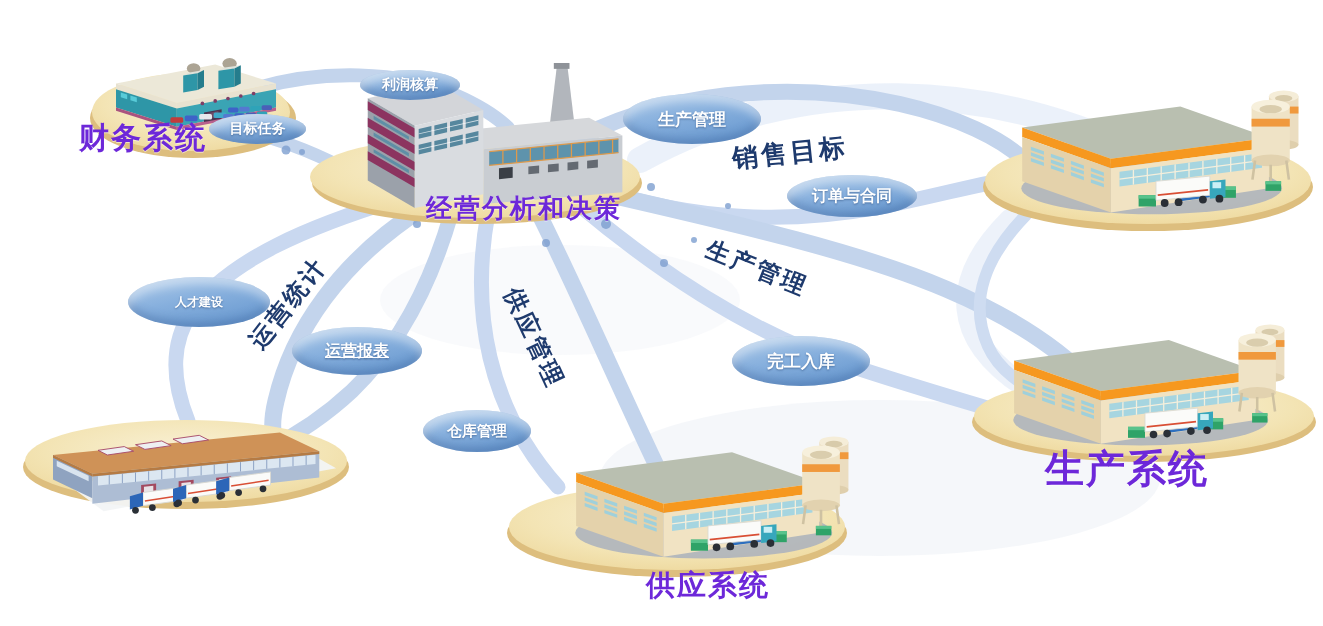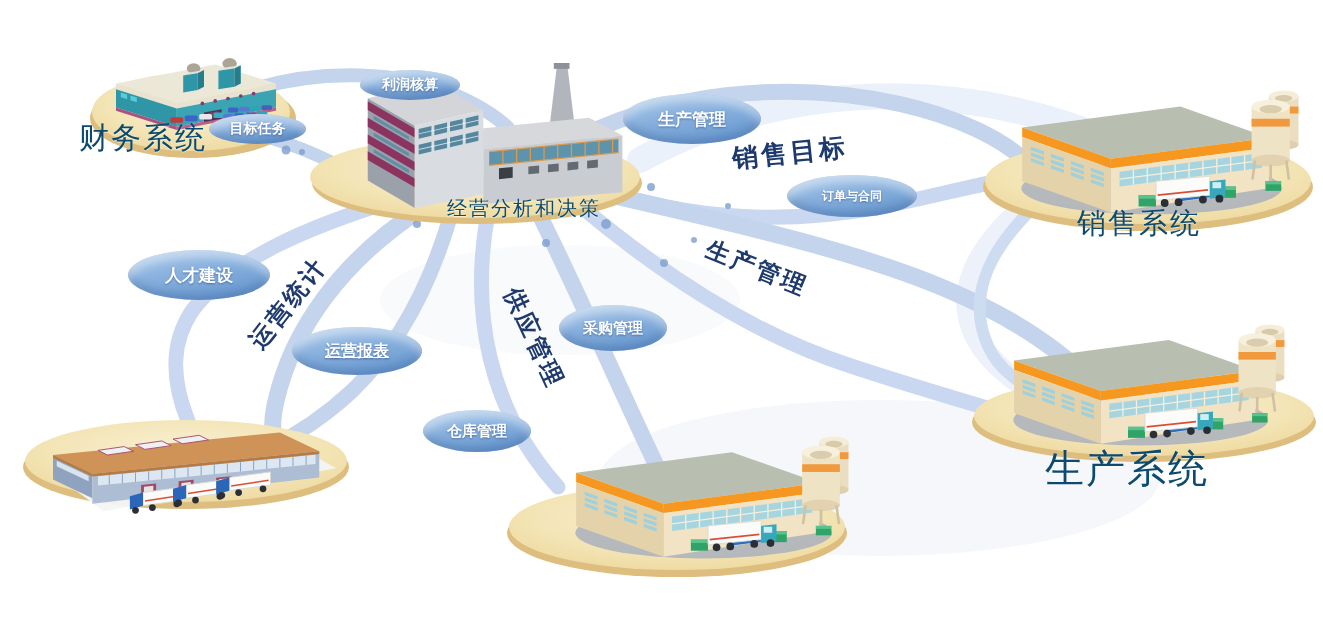--- a/index.html
+++ b/index.html
@@ -4,21 +4,21 @@
 <style>
   html,body{margin:0;padding:0;background:#ffffff;}
   .stage{
     position:relative;width:1323px;height:626px;overflow:hidden;background:#ffffff;
     font-family:"DejaVu Sans","Liberation Sans",sans-serif;
   }
   .stage svg.art{position:absolute;left:0;top:0;width:1323px;height:626px;}
   
   .syslabel{
     position:absolute;transform:translate(-50%,-50%);
-    font-weight:normal;color:#0c4a6e;white-space:nowrap;letter-spacing:2px;
+    font-weight:bold;color:#6d28d9;white-space:nowrap;letter-spacing:2px;
     text-shadow:0 1px 0 rgba(255,255,255,.55);
   }
   
   .bubble{
     position:absolute;display:flex;align-items:center;justify-content:center;
     border-radius:50%;color:#ffffff;font-weight:bold;white-space:nowrap;
     background:linear-gradient(168deg,#aecbea 0%,#86afdd 45%,#6193cc 100%);
     box-shadow:inset 0 7px 10px rgba(255,255,255,.45), inset 0 -5px 9px rgba(38,76,134,.28);
     text-shadow:0 1px 2px rgba(20,48,96,.45);
   }
@@ -371,39 +371,39 @@
 
   <div class="bubble" style="left:360px;top:70px;width:100px;height:30px;font-size:14px;">
       <span>利润核算</span>
     </div>
   <div class="bubble" style="left:209px;top:114px;width:97px;height:30px;font-size:14px;text-align:center;">
       <span>目标任务</span>
     </div>
   <div class="bubble" style="left:623px;top:94px;width:138px;height:50px;font-size:17px;">
       <span>生产管理</span>
     </div>
-  <div class="bubble" style="left:787px;top:175px;width:130px;height:42px;font-size:12px;">
+  <div class="bubble" style="left:787px;top:175px;width:130px;height:42px;font-size:16px;">
       <span>订单与合同</span>
     </div>
-  <div class="bubble" style="left:559px;top:305px;width:108px;height:46px;font-size:15px;">
-      <span>采购管理</span>
+  <div class="bubble" style="left:732px;top:336px;width:138px;height:50px;font-size:17px;">
+      <span>完工入库</span>
     </div>
   <div class="bubble" style="left:423px;top:410px;width:108px;height:42px;font-size:15px;font-family:Liberation Serif, serif;">
       <span>仓库管理</span>
     </div>
-  <div class="bubble" style="left:128px;top:250px;width:142px;height:50px;font-size:17px;">
+  <div class="bubble" style="left:128px;top:277px;width:142px;height:50px;font-size:12px;">
       <span>人才建设</span>
     </div>
   <div class="bubble" style="left:292px;top:327px;width:130px;height:48px;font-size:16px;text-decoration:underline;">
       <span>运营报表</span>
     </div>
 
   <div class="flow" style="left:790px;top:153px;font-size:26px;transform:translate(-50%,-50%) rotate(-6deg);">销售目标</div>
   <div class="flow" style="left:757px;top:268px;font-size:24px;transform:translate(-50%,-50%) rotate(22deg);">生产管理</div>
   <div class="flow" style="left:288px;top:303px;font-size:24px;transform:translate(-50%,-50%) rotate(-52deg);">运营统计</div>
   <div class="flow" style="left:534px;top:338px;font-size:24px;transform:translate(-50%,-50%) rotate(65deg);">供应管理</div>
 
   <div class="syslabel" style="left:143px;top:138px;font-size:30px;">财务系统</div>
-  <div class="syslabel" style="left:524px;top:208px;font-size:20px;text-align:right;">经营分析和决策</div>
-  <div class="syslabel" style="left:1139px;top:224px;font-size:29px;">销售系统</div>
+  <div class="syslabel" style="left:524px;top:208px;font-size:26px;text-align:right;">经营分析和决策</div>
   <div class="syslabel" style="left:1127px;top:469px;font-size:39px;">生产系统</div>
+  <div class="syslabel" style="left:708px;top:586px;font-size:29px;">供应系统</div>
 
 </div>
 
 </body></html>

